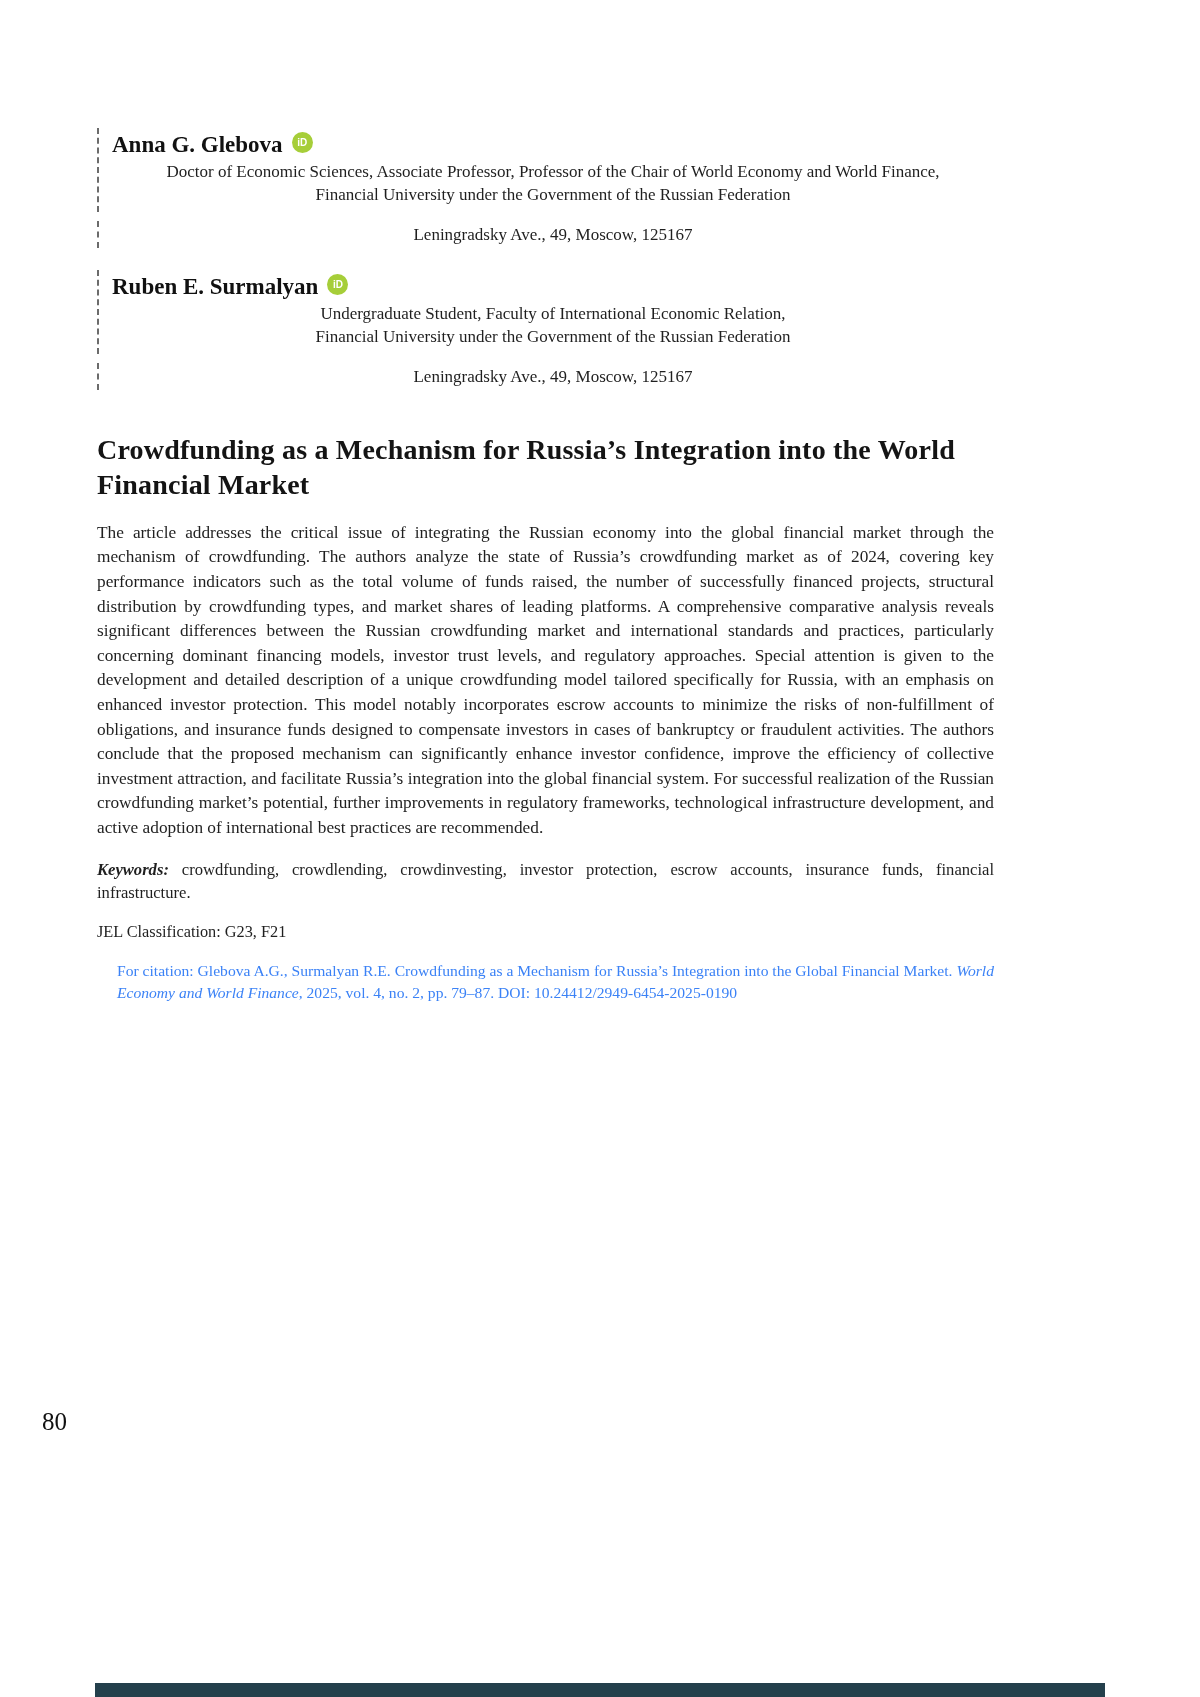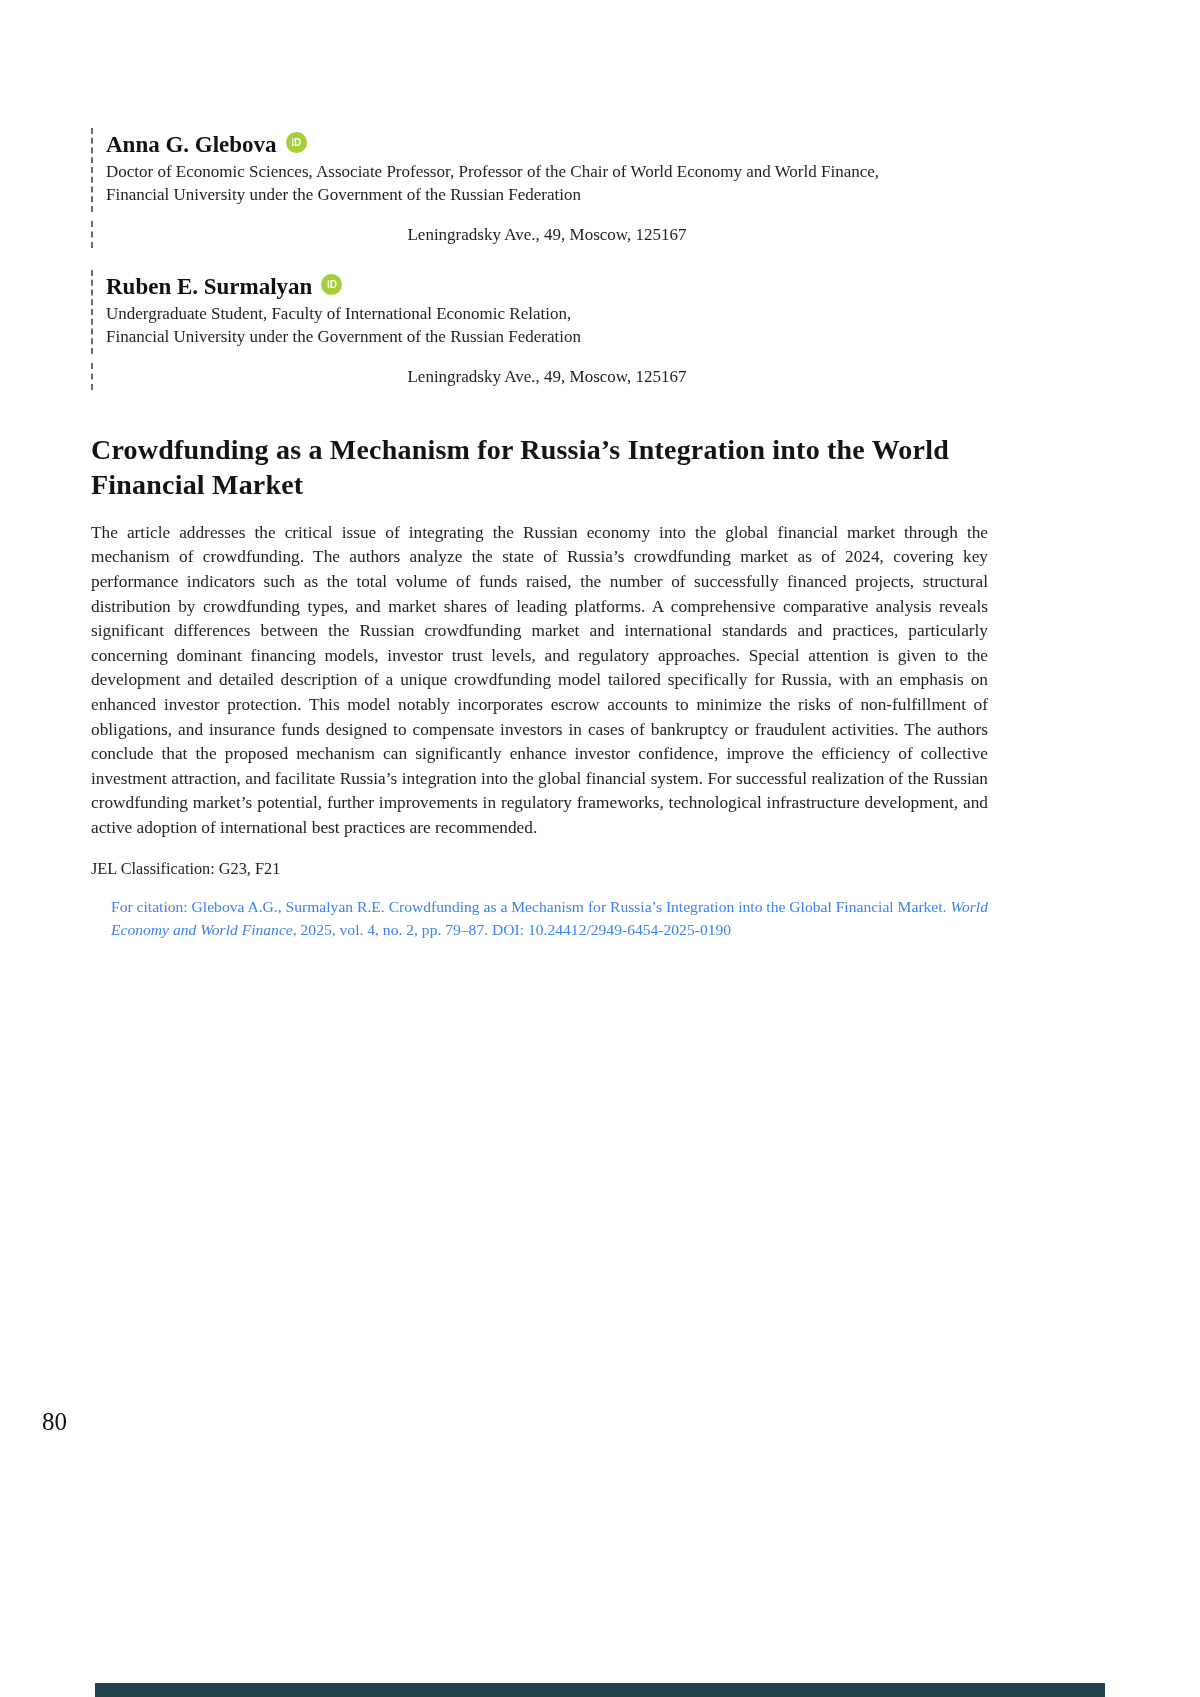--- a/index.html
+++ b/index.html
@@ -7,21 +7,21 @@
     position:relative;
     width:1200px;height:1697px;
     margin:0 auto;
     background:#ffffff;
     font-family:"Liberation Serif","DejaVu Serif",serif;
     color:#1f1f1f;
     overflow:hidden;
   }
   .content{
     position:absolute;
-    left:91px;top:128px;
+    left:97px;top:128px;
     width:897px;
   }
   .author-block{margin-bottom:22px;}
   .bordered{
     border-left:2px dashed #6b6b6b;
     padding-left:13px;
   }
   .author-head{padding-top:2px;padding-bottom:6px;}
   .author-name{
     font-size:23px;font-weight:bold;
@@ -29,21 +29,21 @@
     display:inline;
   }
   .orcid-icon{
     display:inline-flex;align-items:center;justify-content:center;
     width:21px;height:21px;border-radius:50%;
     background:#a6ce39;color:#ffffff;
     font-family:"Liberation Sans",sans-serif;
     font-size:10px;font-weight:bold;font-style:normal;
     margin-left:9px;vertical-align:6px;
   }
-  .affil-line{font-size:17px;line-height:23px;}
+  .affil-line{font-size:17px;line-height:23px;text-align:center;}
   .addr-block{margin-top:9px;padding-top:2px;padding-bottom:2px;}
   .addr-line{font-size:17px;line-height:23px;text-align:center;}
   .article-title{
     margin-top:42px;
     font-size:28px;line-height:35px;
     font-weight:bold;color:#141414;
     letter-spacing:0.2px;
   }
   .abstract{
     margin-top:18px;
@@ -106,20 +106,21 @@
       </div>
       <div class="bordered addr-block">
         <div class="addr-line">Leningradsky Ave., 49, Moscow, 125167</div>
       </div>
     </div>
 
     <h1 class="article-title">Crowdfunding as a Mechanism for Russia’s Integration into the World Financial Market</h1>
 
     <p class="abstract">The article addresses the critical issue of integrating the Russian economy into the global financial market through the mechanism of crowdfunding. The authors analyze the state of Russia’s crowdfunding market as of 2024, covering key performance indicators such as the total volume of funds raised, the number of successfully financed projects, structural distribution by crowdfunding types, and market shares of leading platforms. A comprehensive comparative analysis reveals significant differences between the Russian crowdfunding market and international standards and practices, particularly concerning dominant financing models, investor trust levels, and regulatory approaches. Special attention is given to the development and detailed description of a unique crowdfunding model tailored specifically for Russia, with an emphasis on enhanced investor protection. This model notably incorporates escrow accounts to minimize the risks of non-fulfillment of obligations, and insurance funds designed to compensate investors in cases of bankruptcy or fraudulent activities. The authors conclude that the proposed mechanism can significantly enhance investor confidence, improve the efficiency of collective investment attraction, and facilitate Russia’s integration into the global financial system. For successful realization of the Russian crowdfunding market’s potential, further improvements in regulatory frameworks, technological infrastructure development, and active adoption of international best practices are recommended.</p>
 
+    <p class="keywords"><span class="kw-label">Keywords:</span><span> crowdfunding, crowdlending, crowdinvesting, investor protection, escrow accounts, insurance funds, financial infrastructure.</span></p>
 
     <p class="jel">JEL Classification: G23, F21</p>
 
     <p class="citation"><span>For citation: Glebova A.G., Surmalyan R.E. Crowdfunding as a Mechanism for Russia’s Integration into the Global Financial Market. </span><span class="journal">World Economy and World Finance</span><span>, 2025, vol. 4, no. 2, pp. 79–87. DOI: 10.24412/2949-6454-2025-0190</span></p>
 
   </div>
 
   <div class="page-number">80</div>
 
   <div class="footer-bar"></div>

